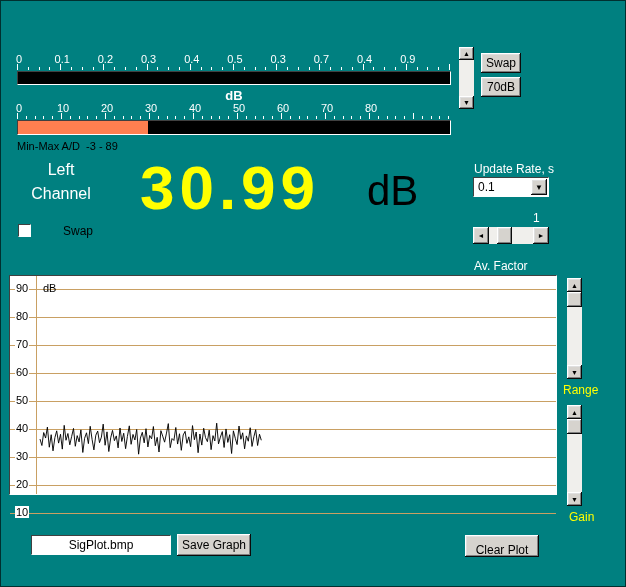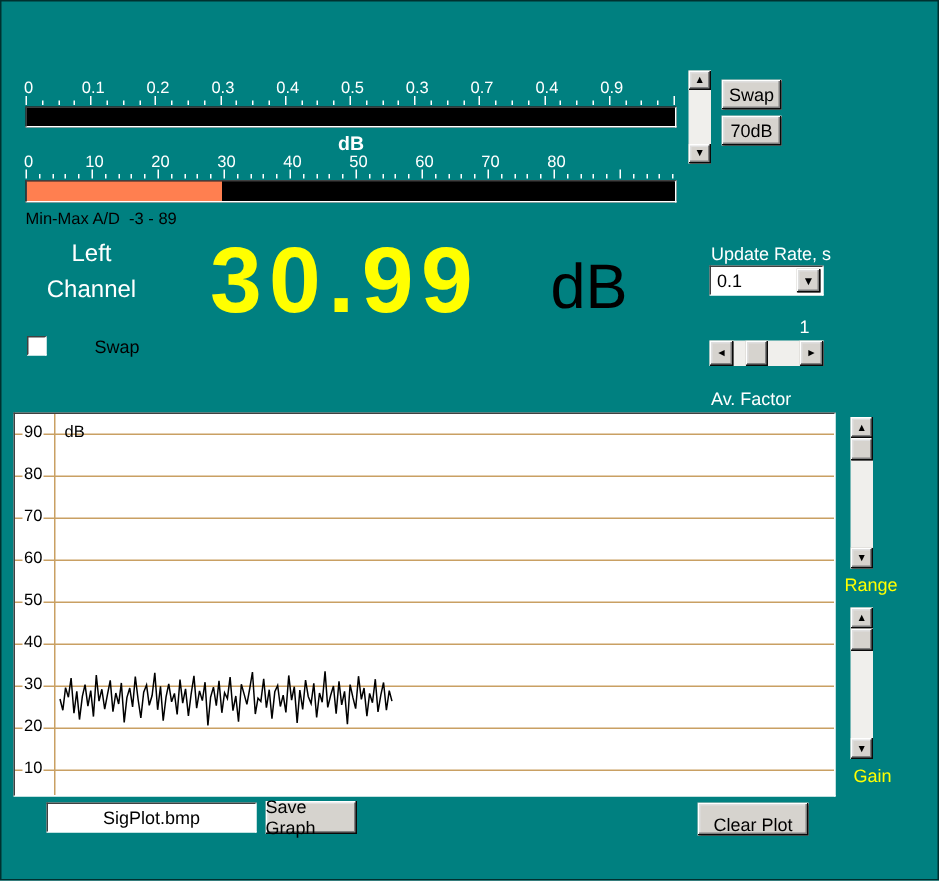--- a/index.html
+++ b/index.html
@@ -59,21 +59,21 @@
   .small-label { position:absolute; font-size:12px; color:#000; }
   .white-label { position:absolute; font-size:12px; color:#fff; }
   .yellow-label { position:absolute; font-size:12px; color:#ffff00; }
 
   
   .combo { position:absolute; left:472px; top:176px; width:76px; height:20px; }
   .combo-value { position:absolute; inset:0; padding:2px 0 0 4px; font-size:12px; color:#000; }
   .combo-btn { position:absolute; right:1px; top:1px; width:16px; height:16px; font-size:8px; }
 
   
-  .plot { position:absolute; left:8px; top:274px; width:548px; height:256px;
+  .plot { position:absolute; left:8px; top:274px; width:548px; height:220px;
           background:#fff; border:1px solid; border-color:#404040 #ffffff #ffffff #404040; }
   .plot-inner { position:absolute; inset:0; }
   .gridline { position:absolute; left:0; right:0; height:1px; }
   .vline { position:absolute; top:0; bottom:0; width:1px; }
   .y-label { position:absolute; left:5px; font-size:11px; color:#000; background:#fff; padding:0 1px; }
   .plot-unit { position:absolute; left:33px; top:6px; font-size:11px; color:#000; }
   .trace-svg { position:absolute; inset:0; width:100%; height:100%; }
 </style>
 </head>
 <body>
@@ -294,20 +294,20 @@
         <span>▲</span>
       </div>
     <div class="sb-thumb" style="top:14px; left:0; width:15px; height:15px;"></div>
     <div class="sb-btn" style="bottom:0; left:0; width:15px; height:14px;">
         <span>▼</span>
       </div>
   </div>
   <div class="yellow-label" style="left:568px; top:509px;">Gain</div>
 
   <input class="sunken-field" style="position: absolute; left: 30px; top: 534px; width: 140px; height: 20px; text-align: center; font-size: 12px; font-family: inherit; color: rgb(0, 0, 0);" value="SigPlot.bmp">
-  <div class="btn" style="position:absolute; left:176px; top:533px; width:61px; height:22px;">
+  <div class="btn" style="position:absolute; left:176px; top:533px; width:74px; height:22px;">
       <span>Save Graph</span>
     </div>
   <div class="btn" style="position:absolute; left:464px; top:534px; width:74px; height:22px;align-items:flex-end;">
       <span>Clear Plot</span>
     </div>
 
 </div>
 
 </body></html>

